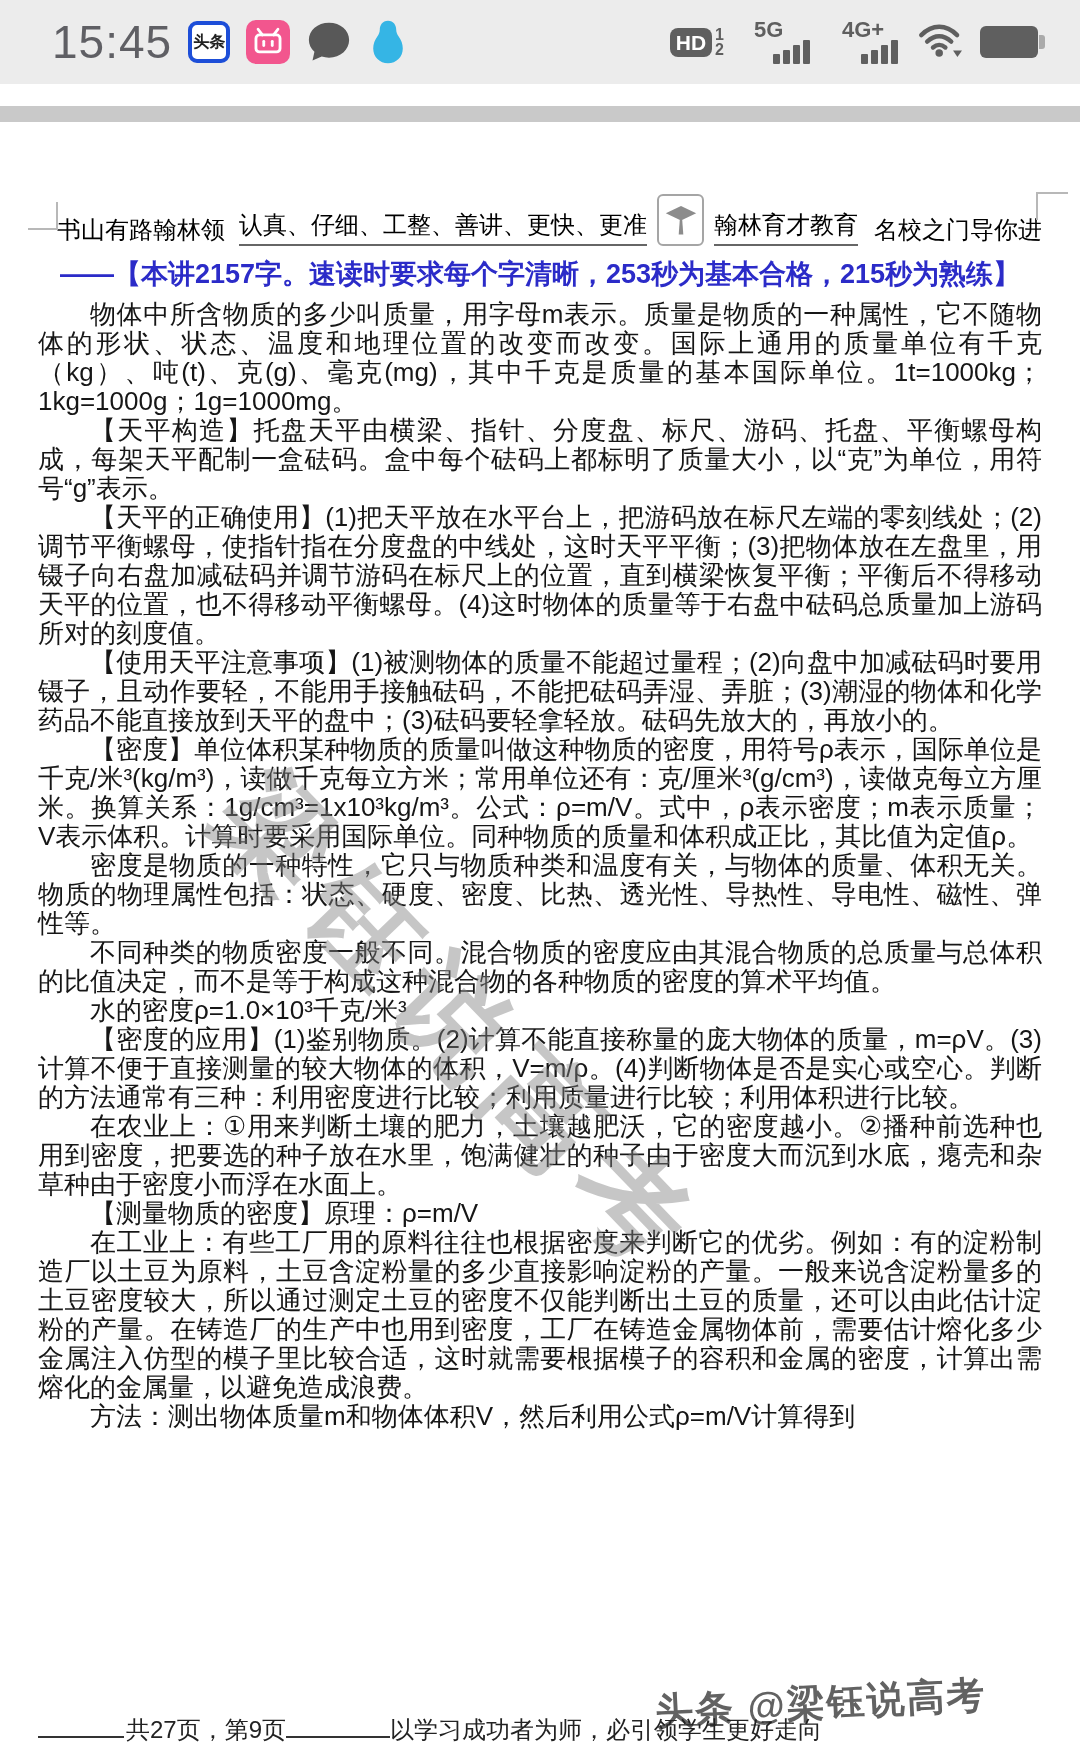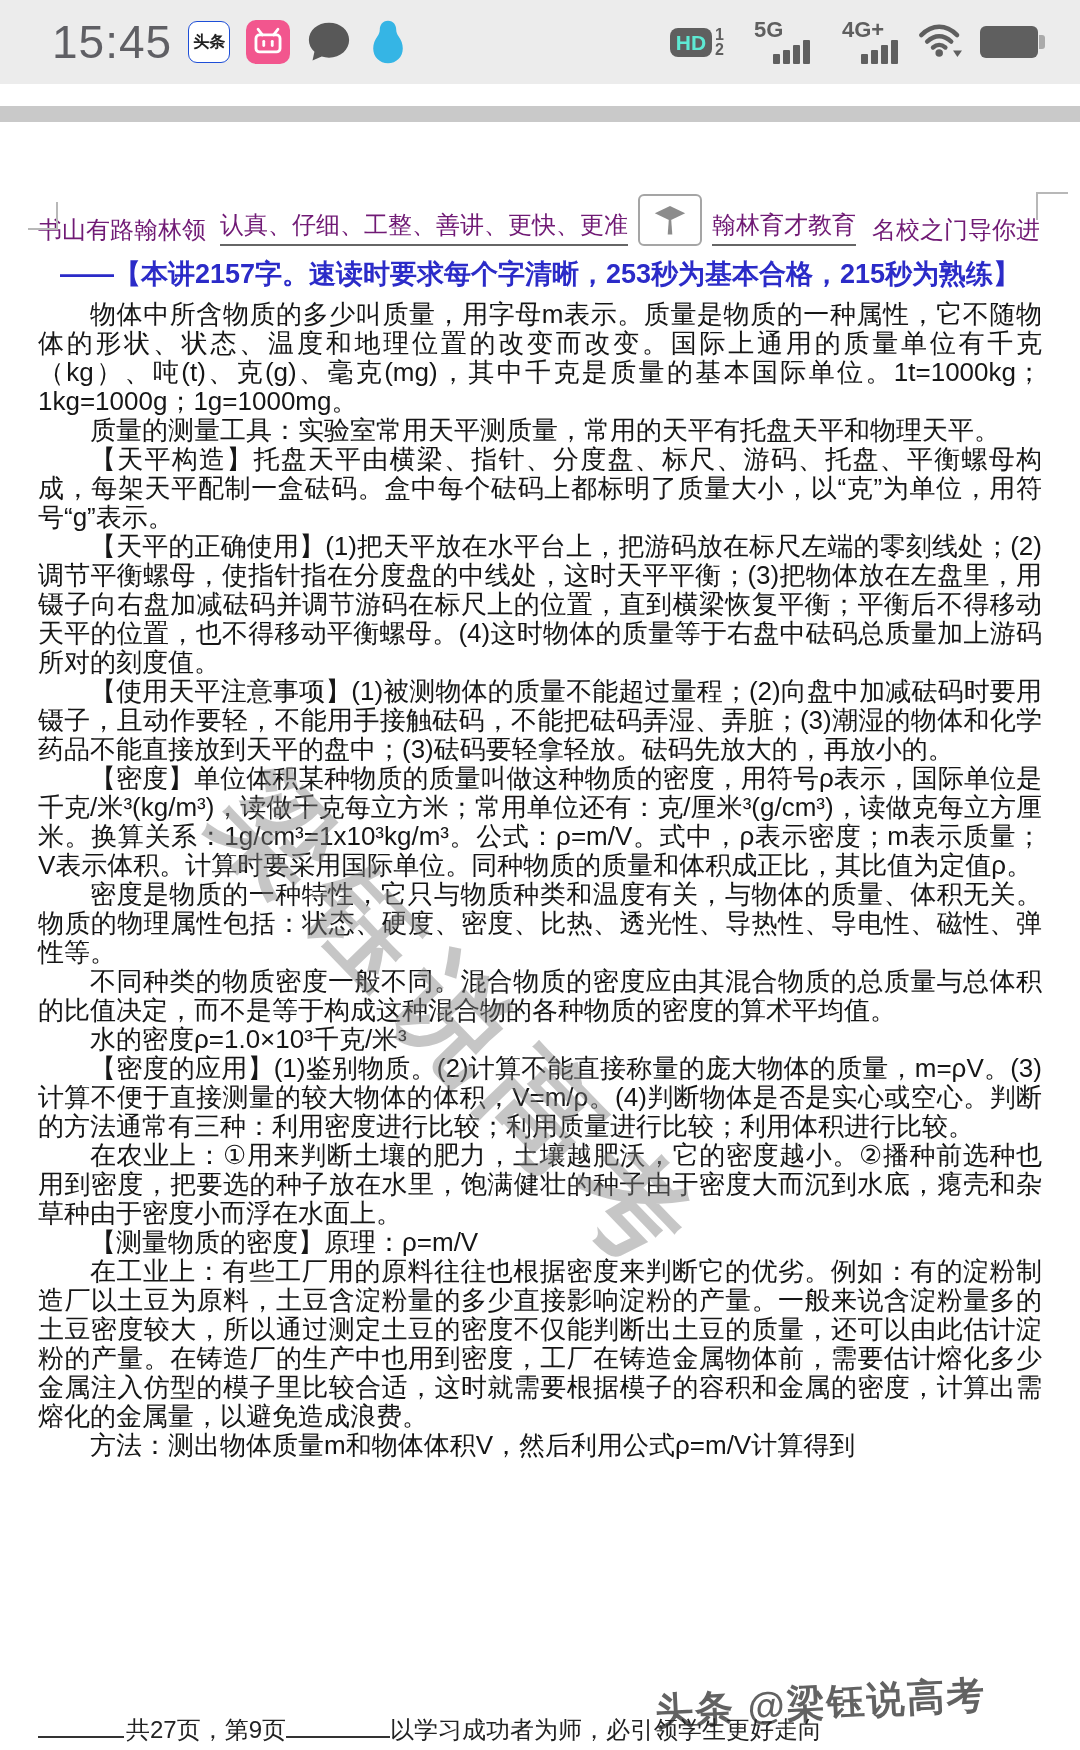--- a/index.html
+++ b/index.html
@@ -6,29 +6,29 @@
   body{width:1080px;height:1750px;background:#ffffff;overflow:hidden;
        font-family:"Liberation Sans","DejaVu Sans",sans-serif;}
   .screen{position:relative;width:1080px;height:1750px;background:#ffffff;overflow:hidden;}
 
   
   .status-bar{height:84px;background:#ececec;display:flex;align-items:center;
               justify-content:space-between;padding:0 42px 0 52px;box-sizing:border-box;}
   .sb-left{display:flex;align-items:center;gap:16px;}
   .time{font-size:46px;color:#5f5f64;letter-spacing:1px;}
   .app-icon{display:inline-flex;align-items:center;justify-content:center;}
-  .toutiao{width:42px;height:42px;border:1px solid #1d4ed8;border-radius:9px;background:#fff;
+  .toutiao{width:42px;height:42px;border:4px solid #1d4ed8;border-radius:9px;background:#fff;
            box-sizing:border-box;}
   .toutiao span{font-size:16px;font-weight:700;color:#222;letter-spacing:0;}
   .bili{width:44px;height:44px;border-radius:10px;background:#f2568e;}
   .chat{width:46px;height:44px;}
   .qq{width:40px;height:46px;}
   .sb-right{display:flex;align-items:center;gap:18px;}
   .hd-wrap{display:flex;align-items:center;gap:3px;}
-  .hd-box{background:#5f5f5f;color:#5eead4;font-weight:700;font-size:21px;border-radius:8px;
+  .hd-box{background:#5f5f5f;color:#ffffff;font-weight:700;font-size:21px;border-radius:8px;
           padding:4px 6px;line-height:1;}
   .hd-frac{display:flex;flex-direction:column;color:#5f5f5f;font-size:16px;font-weight:700;
            line-height:15px;}
   .net{position:relative;width:70px;height:50px;}
   .net-label{position:absolute;top:0;left:12px;font-size:22px;font-weight:700;color:#5f5f5f;}
   .bars{position:absolute;bottom:3px;right:2px;display:flex;align-items:flex-end;gap:3px;}
   .bars i{display:block;width:7px;background:#5f5f5f;border-radius:1px;}
   .b1{height:10px;} .b2{height:14px;} .b3{height:19px;} .b4{height:24px;}
   .battery{position:relative;width:58px;height:32px;background:#5f5f5f;border-radius:6px;}
   .battery::after{content:"";position:absolute;right:-7px;top:9px;width:6px;height:14px;
@@ -40,21 +40,21 @@
 
   
   .page{position:relative;height:1628px;padding:0 38px;box-sizing:border-box;overflow:hidden;}
   .corner{position:absolute;}
   .corner.left{left:28px;top:80px;width:28px;height:26px;
                border-right:2px solid #b8b8b8;border-bottom:2px solid #b8b8b8;}
   .corner.right{right:12px;top:70px;width:30px;height:26px;
                 border-left:2px solid #b8b8b8;border-top:2px solid #b8b8b8;}
 
   .doc-header{padding-top:72px;display:flex;align-items:flex-end;font-size:24px;
-              color:#701a75;white-space:nowrap;}
+              color:#000000;white-space:nowrap;margin-left:19px;}
   .doc-header .hl{margin-right:14px;}
   .hu{border-bottom:2px solid #666;padding-bottom:3px;}
   .logo-box{width:64px;height:52px;border:2px solid #a5a5a5;border-radius:6px;background:#fff;
             display:flex;align-items:center;justify-content:center;margin:0 10px;box-sizing:border-box;}
   .doc-header .brand{margin-right:16px;}
 
   .note{margin-top:10px;text-align:center;font-size:27px;font-weight:600;color:#2b2bc8;}
 
   .doc-body{margin-top:8px;font-size:26px;line-height:29px;text-align:justify;color:#161616;}
   .doc-body p{margin:0;text-indent:2em;}
@@ -162,21 +162,20 @@
         </svg>
       </span>
       <span class="hu brand">翰林育才教育</span>
       <span>名校之门导你进</span>
     </div>
 
     <div class="note">——【本讲2157字。速读时要求每个字清晰，253秒为基本合格，215秒为熟练】</div>
 
     <div class="doc-body">
       <p>物体中所含物质的多少叫质量，用字母m表示。质量是物质的一种属性，它不随物体的形状、状态、温度和地理位置的改变而改变。国际上通用的质量单位有千克（kg）、吨(t)、克(g)、毫克(mg)，其中千克是质量的基本国际单位。1t=1000kg；1kg=1000g；1g=1000mg。</p>
-      <p>质量的测量工具：实验室常用天平测质量，常用的天平有托盘天平和物理天平。</p>
       <p>【天平构造】托盘天平由横梁、指针、分度盘、标尺、游码、托盘、平衡螺母构成，每架天平配制一盒砝码。盒中每个砝码上都标明了质量大小，以“克”为单位，用符号“g”表示。</p>
       <p>【天平的正确使用】(1)把天平放在水平台上，把游码放在标尺左端的零刻线处；(2)调节平衡螺母，使指针指在分度盘的中线处，这时天平平衡；(3)把物体放在左盘里，用镊子向右盘加减砝码并调节游码在标尺上的位置，直到横梁恢复平衡；平衡后不得移动天平的位置，也不得移动平衡螺母。(4)这时物体的质量等于右盘中砝码总质量加上游码所对的刻度值。</p>
       <p>【使用天平注意事项】(1)被测物体的质量不能超过量程；(2)向盘中加减砝码时要用镊子，且动作要轻，不能用手接触砝码，不能把砝码弄湿、弄脏；(3)潮湿的物体和化学药品不能直接放到天平的盘中；(3)砝码要轻拿轻放。砝码先放大的，再放小的。</p>
       <p>【密度】单位体积某种物质的质量叫做这种物质的密度，用符号ρ表示，国际单位是千克/米³(kg/m³)，读做千克每立方米；常用单位还有：克/厘米³(g/cm³)，读做克每立方厘米。换算关系：1g/cm³=1x10³kg/m³。公式：ρ=m/V。式中，ρ表示密度；m表示质量；V表示体积。计算时要采用国际单位。同种物质的质量和体积成正比，其比值为定值ρ。</p>
       <p>密度是物质的一种特性，它只与物质种类和温度有关，与物体的质量、体积无关。物质的物理属性包括：状态、硬度、密度、比热、透光性、导热性、导电性、磁性、弹性等。</p>
       <p>不同种类的物质密度一般不同。混合物质的密度应由其混合物质的总质量与总体积的比值决定，而不是等于构成这种混合物的各种物质的密度的算术平均值。</p>
       <p>水的密度ρ=1.0×10³千克/米³</p>
       <p>【密度的应用】(1)鉴别物质。(2)计算不能直接称量的庞大物体的质量，m=ρV。(3)计算不便于直接测量的较大物体的体积，V=m/ρ。(4)判断物体是否是实心或空心。判断的方法通常有三种：利用密度进行比较；利用质量进行比较；利用体积进行比较。</p>
       <p>在农业上：①用来判断土壤的肥力，土壤越肥沃，它的密度越小。②播种前选种也用到密度，把要选的种子放在水里，饱满健壮的种子由于密度大而沉到水底，瘪壳和杂草种由于密度小而浮在水面上。</p>
       <p>【测量物质的密度】原理：ρ=m/V</p>

